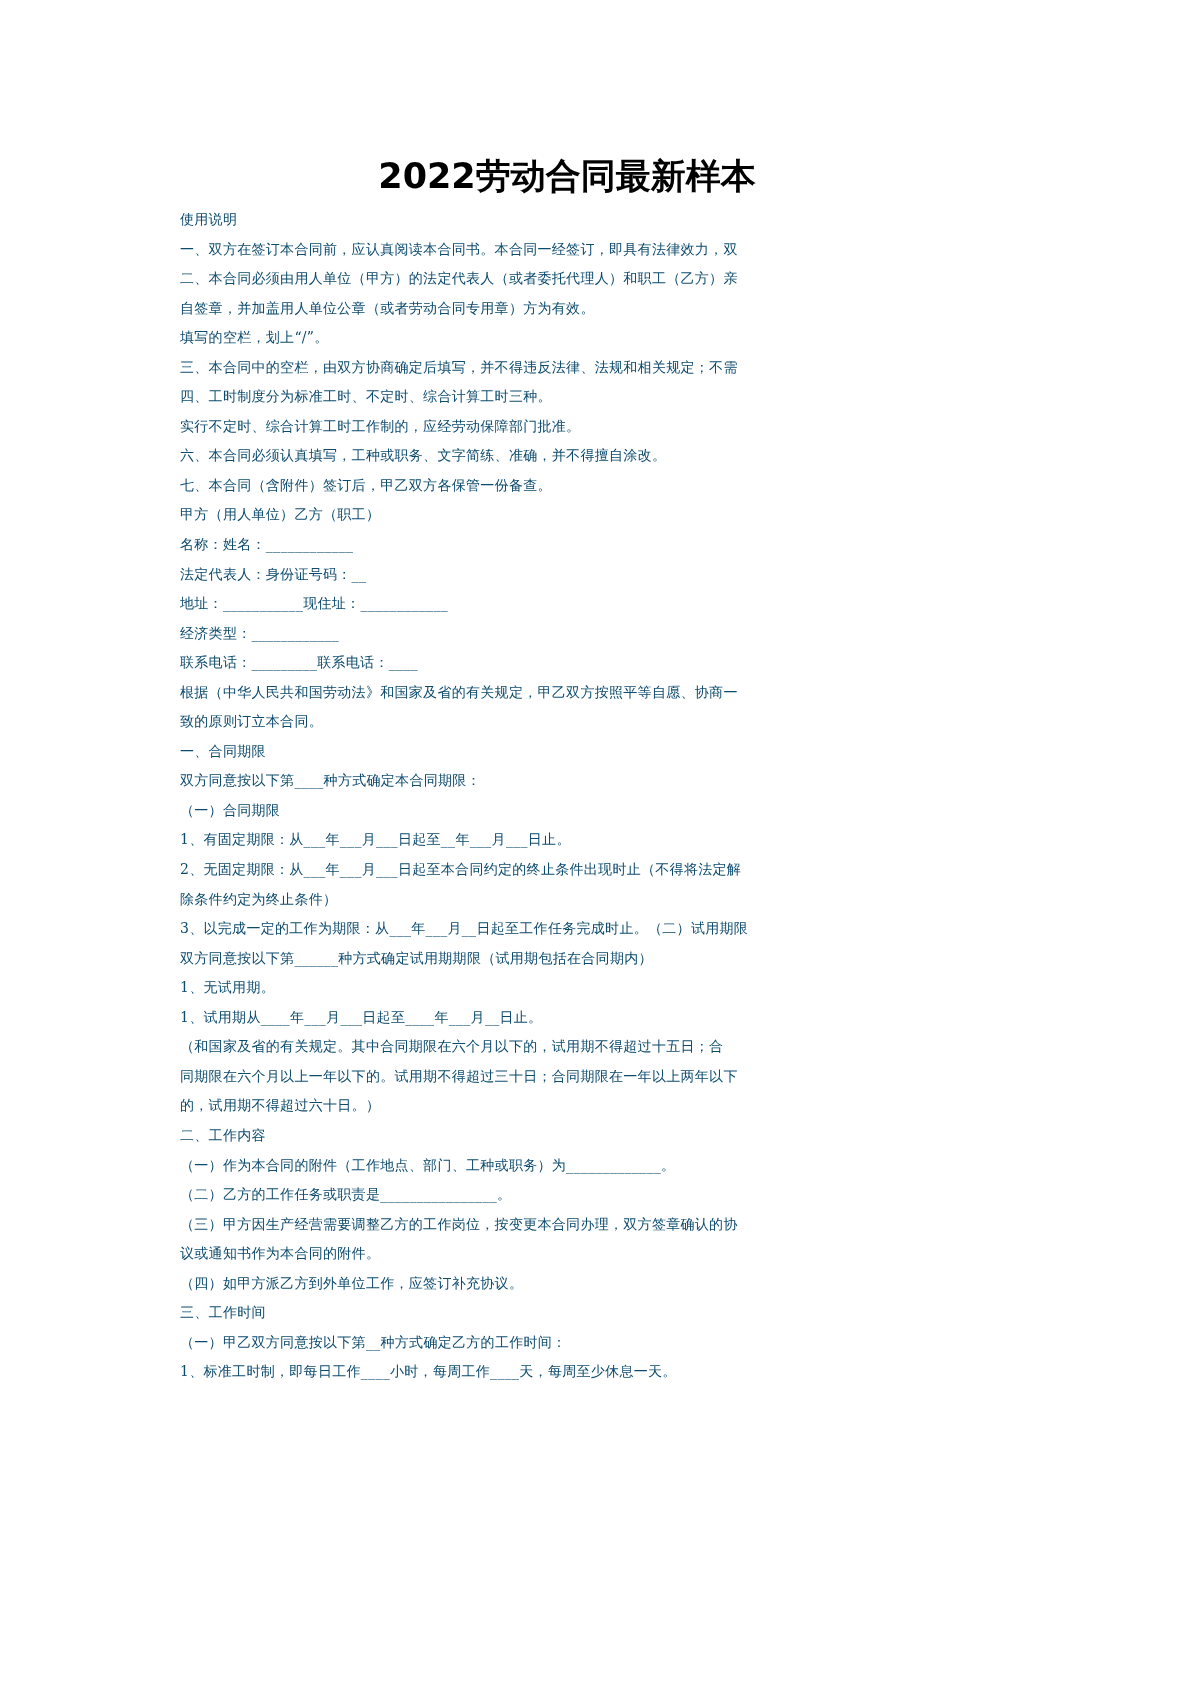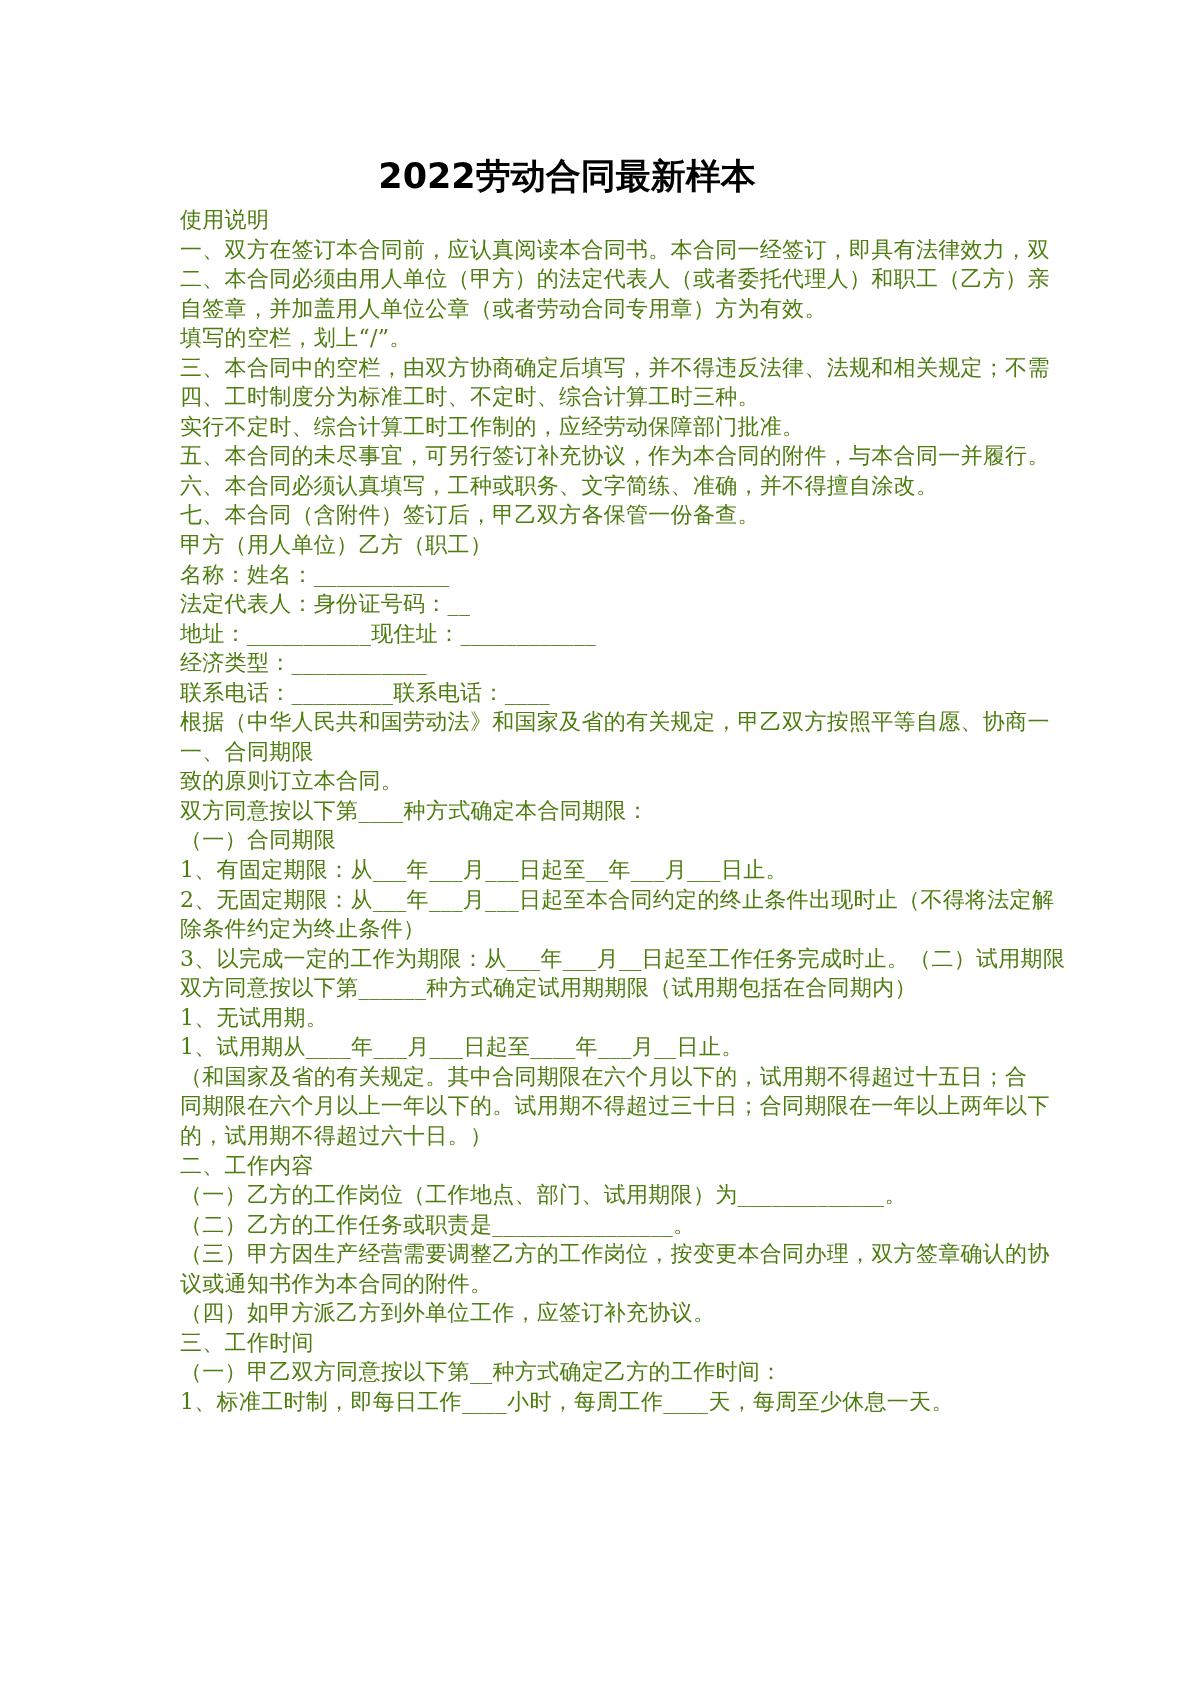--- a/index.html
+++ b/index.html
@@ -33,25 +33,25 @@
       font-size: 35px;
       line-height: 48px;
       letter-spacing: 0px;
       color: #000000;
     }
     .body-text {
       position: absolute;
       left: 168px;
       top: 205px;
       width: 778px;
-      font-size: 22px;
+      font-size: 14px;
       line-height: 29.55px;
       letter-spacing: 0.3px;
       word-break: break-all;
-      color: #4d7c0f;
+      color: #0c4a6e;
     }
     .line {
       display: block;
       white-space: pre;
       height: 29.55px;
       overflow: visible;
     }
   </style>
 </head>
 <body>
@@ -61,46 +61,45 @@
 
   <div class="body-text">
     <span class="line">使用说明</span>
     <span class="line">一、双方在签订本合同前，应认真阅读本合同书。本合同一经签订，即具有法律效力，双</span>
     <span class="line">二、本合同必须由用人单位（甲方）的法定代表人（或者委托代理人）和职工（乙方）亲</span>
     <span class="line">自签章，并加盖用人单位公章（或者劳动合同专用章）方为有效。</span>
     <span class="line">填写的空栏，划上“/”。</span>
     <span class="line">三、本合同中的空栏，由双方协商确定后填写，并不得违反法律、法规和相关规定；不需</span>
     <span class="line">四、工时制度分为标准工时、不定时、综合计算工时三种。</span>
     <span class="line">实行不定时、综合计算工时工作制的，应经劳动保障部门批准。</span>
-    <span class="line">五、本合同的未尽事宜，可另行签订补充协议，作为本合同的附件，与本合同一并履行。</span>
     <span class="line">六、本合同必须认真填写，工种或职务、文字简练、准确，并不得擅自涂改。</span>
     <span class="line">七、本合同（含附件）签订后，甲乙双方各保管一份备查。</span>
     <span class="line">甲方（用人单位）乙方（职工）</span>
     <span class="line">名称：姓名：____________</span>
     <span class="line">法定代表人：身份证号码：__</span>
     <span class="line">地址：___________现住址：____________</span>
     <span class="line">经济类型：____________</span>
     <span class="line">联系电话：_________联系电话：____</span>
     <span class="line">根据（中华人民共和国劳动法》和国家及省的有关规定，甲乙双方按照平等自愿、协商一</span>
+    <span class="line">致的原则订立本合同。</span>
     <span class="line">一、合同期限</span>
-    <span class="line">致的原则订立本合同。</span>
     <span class="line">双方同意按以下第____种方式确定本合同期限：</span>
     <span class="line">（一）合同期限</span>
     <span class="line">1、有固定期限：从___年___月___日起至__年___月___日止。</span>
     <span class="line">2、无固定期限：从___年___月___日起至本合同约定的终止条件出现时止（不得将法定解</span>
     <span class="line">除条件约定为终止条件）</span>
     <span class="line">3、以完成一定的工作为期限：从___年___月__日起至工作任务完成时止。（二）试用期限</span>
     <span class="line">双方同意按以下第______种方式确定试用期期限（试用期包括在合同期内）</span>
     <span class="line">1、无试用期。</span>
     <span class="line">1、试用期从____年___月___日起至____年___月__日止。</span>
     <span class="line">（和国家及省的有关规定。其中合同期限在六个月以下的，试用期不得超过十五日；合</span>
     <span class="line">同期限在六个月以上一年以下的。试用期不得超过三十日；合同期限在一年以上两年以下</span>
     <span class="line">的，试用期不得超过六十日。）</span>
     <span class="line">二、工作内容</span>
-    <span class="line">（一）乙方的工作岗位（工作地点、部门、试用期限）为_____________。</span>
+    <span class="line">（一）作为本合同的附件（工作地点、部门、工种或职务）为_____________。</span>
     <span class="line">（二）乙方的工作任务或职责是________________。</span>
     <span class="line">（三）甲方因生产经营需要调整乙方的工作岗位，按变更本合同办理，双方签章确认的协</span>
     <span class="line">议或通知书作为本合同的附件。</span>
     <span class="line">（四）如甲方派乙方到外单位工作，应签订补充协议。</span>
     <span class="line">三、工作时间</span>
     <span class="line">（一）甲乙双方同意按以下第__种方式确定乙方的工作时间：</span>
     <span class="line">1、标准工时制，即每日工作____小时，每周工作____天，每周至少休息一天。</span>
   </div>
 </div>
 

